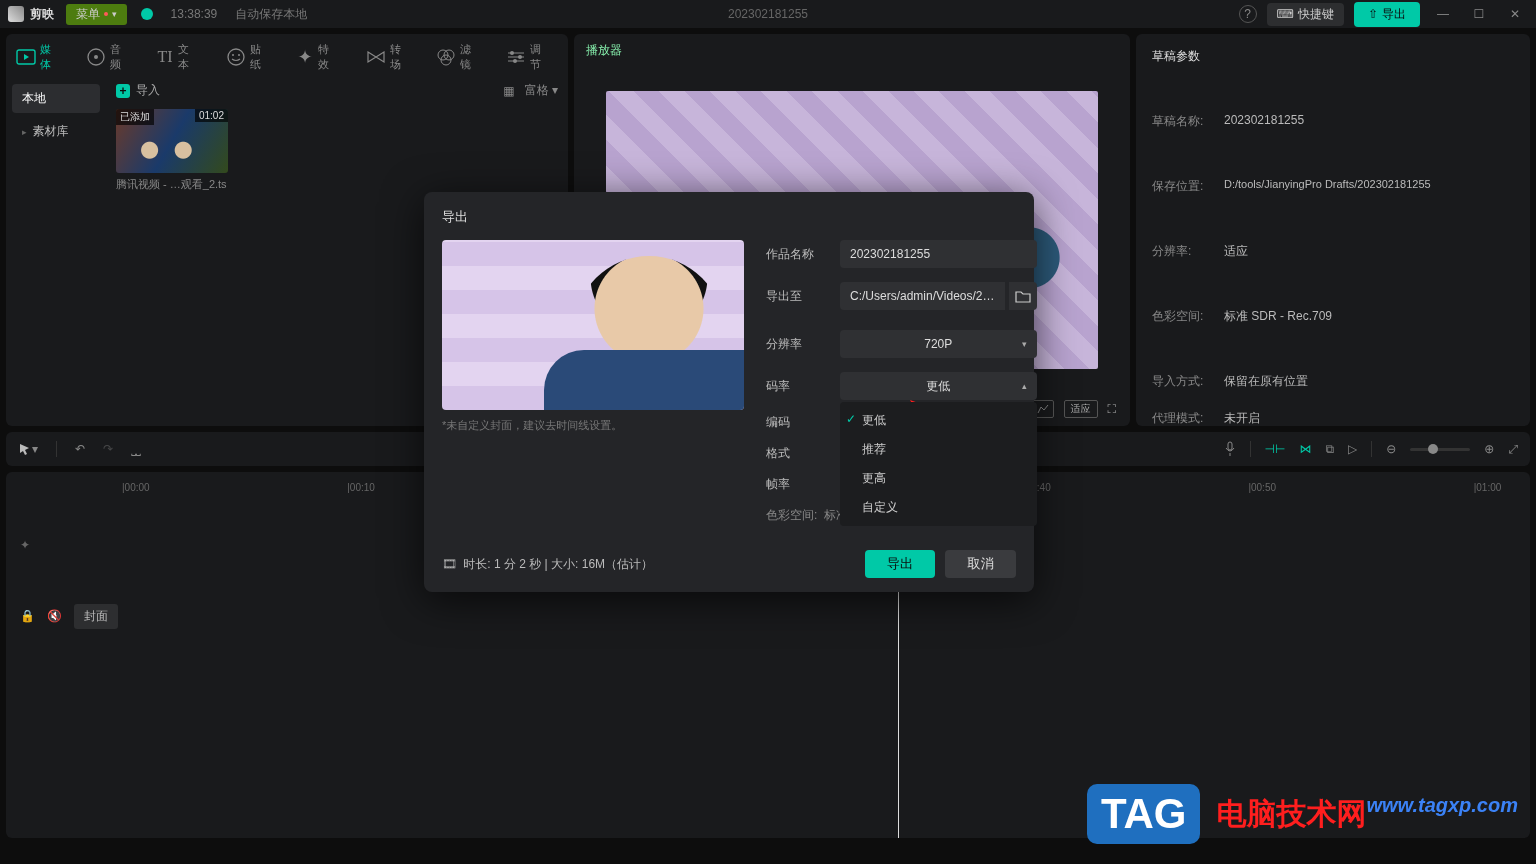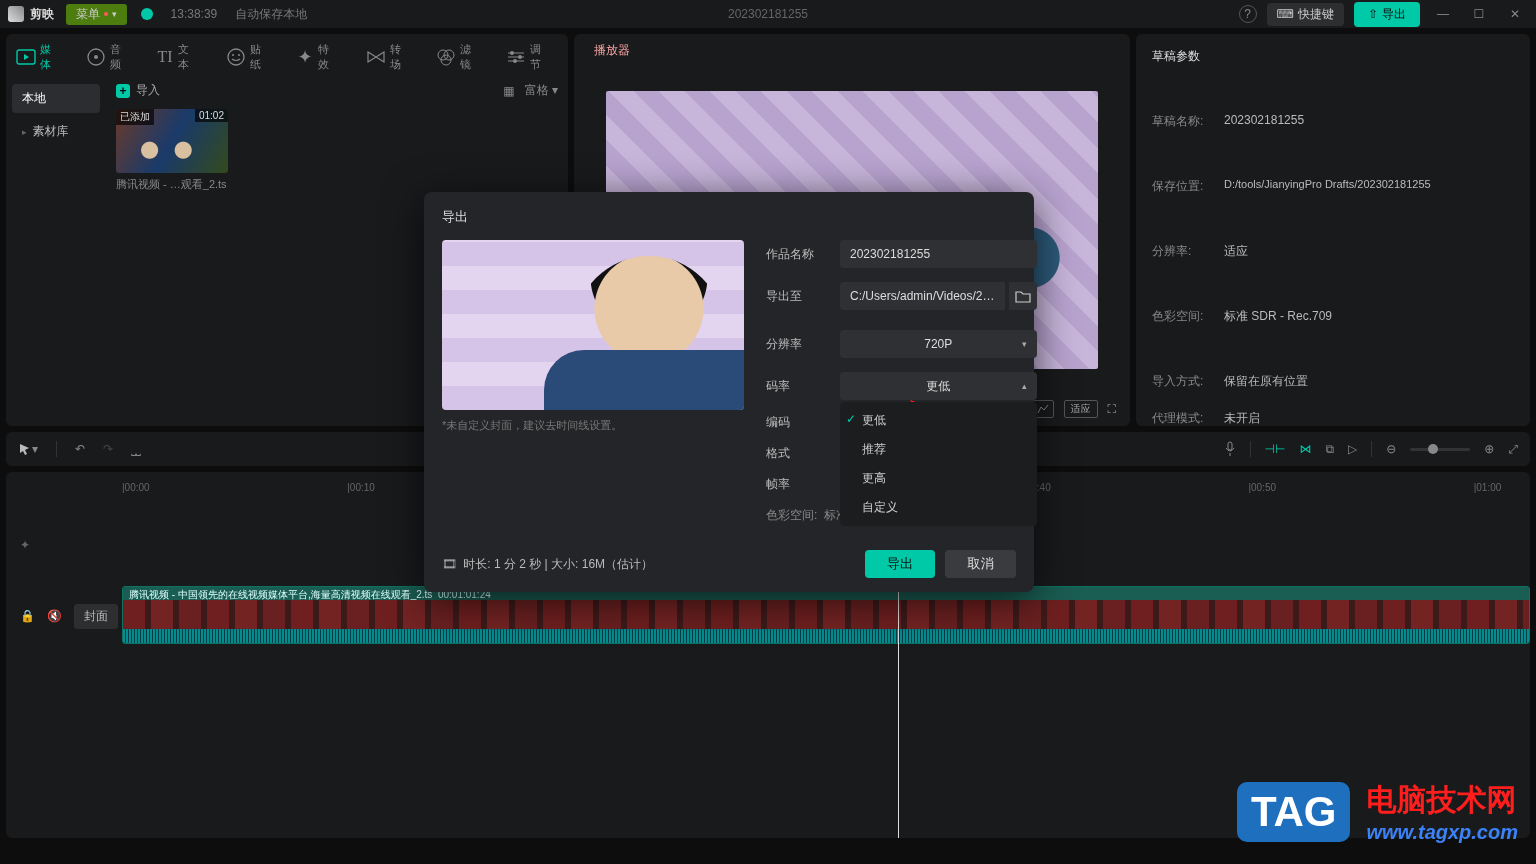--- a/index.html
+++ b/index.html
@@ -43,21 +43,21 @@
 .media-toolbar .right { margin-left:auto; display:flex; align-items:center; gap:10px; color:#888;}
 .thumb { width:112px; }
 .thumb-img { width:112px; height:64px; background: linear-gradient(120deg,#6b3a2a 0%,#1a3a6a 50%,#334a1c 100%); border-radius:3px; position:relative; overflow:hidden;}
 .thumb-img .silhouette { position:absolute; bottom:0; width:100%; height:60%; background: radial-gradient(circle at 30% 40%,#d8c0a0 8px,transparent 9px), radial-gradient(circle at 60% 40%,#d8c0a0 8px,transparent 9px); }
 .thumb-img .badge { position:absolute; top:0; left:0; background:#000a; color:#ddd; font-size:10px; padding:1px 4px;}
 .thumb-img .dur { position:absolute; top:0; right:0; background:#000a; color:#ddd; font-size:10px; padding:1px 4px;}
 .thumb-label { color:#888; font-size:11px; margin-top:4px; white-space:nowrap; overflow:hidden; text-overflow:ellipsis;}
 
 
 .player-panel { width:556px; display:flex; flex-direction:column; }
-.player-header { padding:8px 20px; color:#fca5a5; }
+.player-header { padding:8px 12px; color:#86efac; }
 .player-view { flex:1; display:flex; align-items:center; justify-content:center; padding:6px 18px;}
 .player-img { width:492px; height:278px; background: repeating-linear-gradient(45deg,#b8a3cf 0 18px,#c7b5da 18px 36px); border-radius:2px; position:relative; overflow:hidden;}
 .player-img .figs { position:absolute; inset:0; background:
   radial-gradient(circle at 20% 62%, #8b1c1c 24px, transparent 25px),
   radial-gradient(circle at 36% 58%, #111 28px, transparent 29px),
   radial-gradient(circle at 52% 62%, #7a1a1a 22px, transparent 23px),
   radial-gradient(circle at 68% 60%, #222 24px, transparent 25px),
   radial-gradient(circle at 86% 60%, #2c5a7a 30px, transparent 31px);
 }
 .player-controls { height:34px; display:flex; align-items:center; padding:0 14px; color:#aaa; gap:14px;}
@@ -137,21 +137,21 @@
 .modal-footer { display:flex; align-items:center; margin-top:20px;}
 .mf-info { color:#bbb; display:flex; align-items:center; gap:6px;}
 .mf-actions { margin-left:auto; display:flex; gap:10px;}
 .btn { padding:5px 22px; border-radius:4px; border:none; cursor:pointer;}
 .btn-primary { background:#00c9a7; color:#0a0a0a;}
 .btn-default { background:#3a3b3e; color:#ddd;}
 
 
 .watermark { position:absolute; right:18px; bottom:20px; display:flex; align-items:center; gap:16px; z-index:5;}
 .wm-tag { background:#1f6fbf; color:#fff; font-weight:900; font-size:42px; padding:6px 14px; border-radius:10px; font-family:Arial,sans-serif;}
-.wm-text { display:flex; flex-direction:column;}
+.wm-text { display:flex; flex-direction:row;}
 .wm-text .l1 { color:#ff1e1e; font-size:30px; font-weight:900;}
 .wm-text .l2 { color:#3b82f6; font-size:20px; font-style:italic; font-weight:700;}
 
 svg { display:block; }
 </style>
 </head>
 <body>
 
 <div class="titlebar">
   <div class="app-logo"></div>
@@ -386,25 +386,20 @@
     <span class="tick" style="left:64%">|00:40</span>
     <span class="tick" style="left:80%">|00:50</span>
     <span class="tick" style="left:96%">|01:00</span>
   </div>
   <div class="track-row">
     <div class="track-head">
       <span>🔒</span>
       <span>🔇</span>
       <span class="cover-btn">封面</span>
     </div>
-    <div class="clip">
-      <div class="clip-title"><span>腾讯视频 - 中国领先的在线视频媒体平台,海量高清视频在线观看_2.ts</span>&nbsp;&nbsp;<span>00:01:01:24</span></div>
-      <div class="frames"></div>
-      <div class="wave"></div>
-    </div>
   </div>
   <div class="playhead"></div>
 </div>
 
 <div class="modal">
   <div class="modal-title">导出</div>
   <div class="modal-body">
     <div class="mb-left">
       <div class="cover-preview">
         <div class="face"></div>

